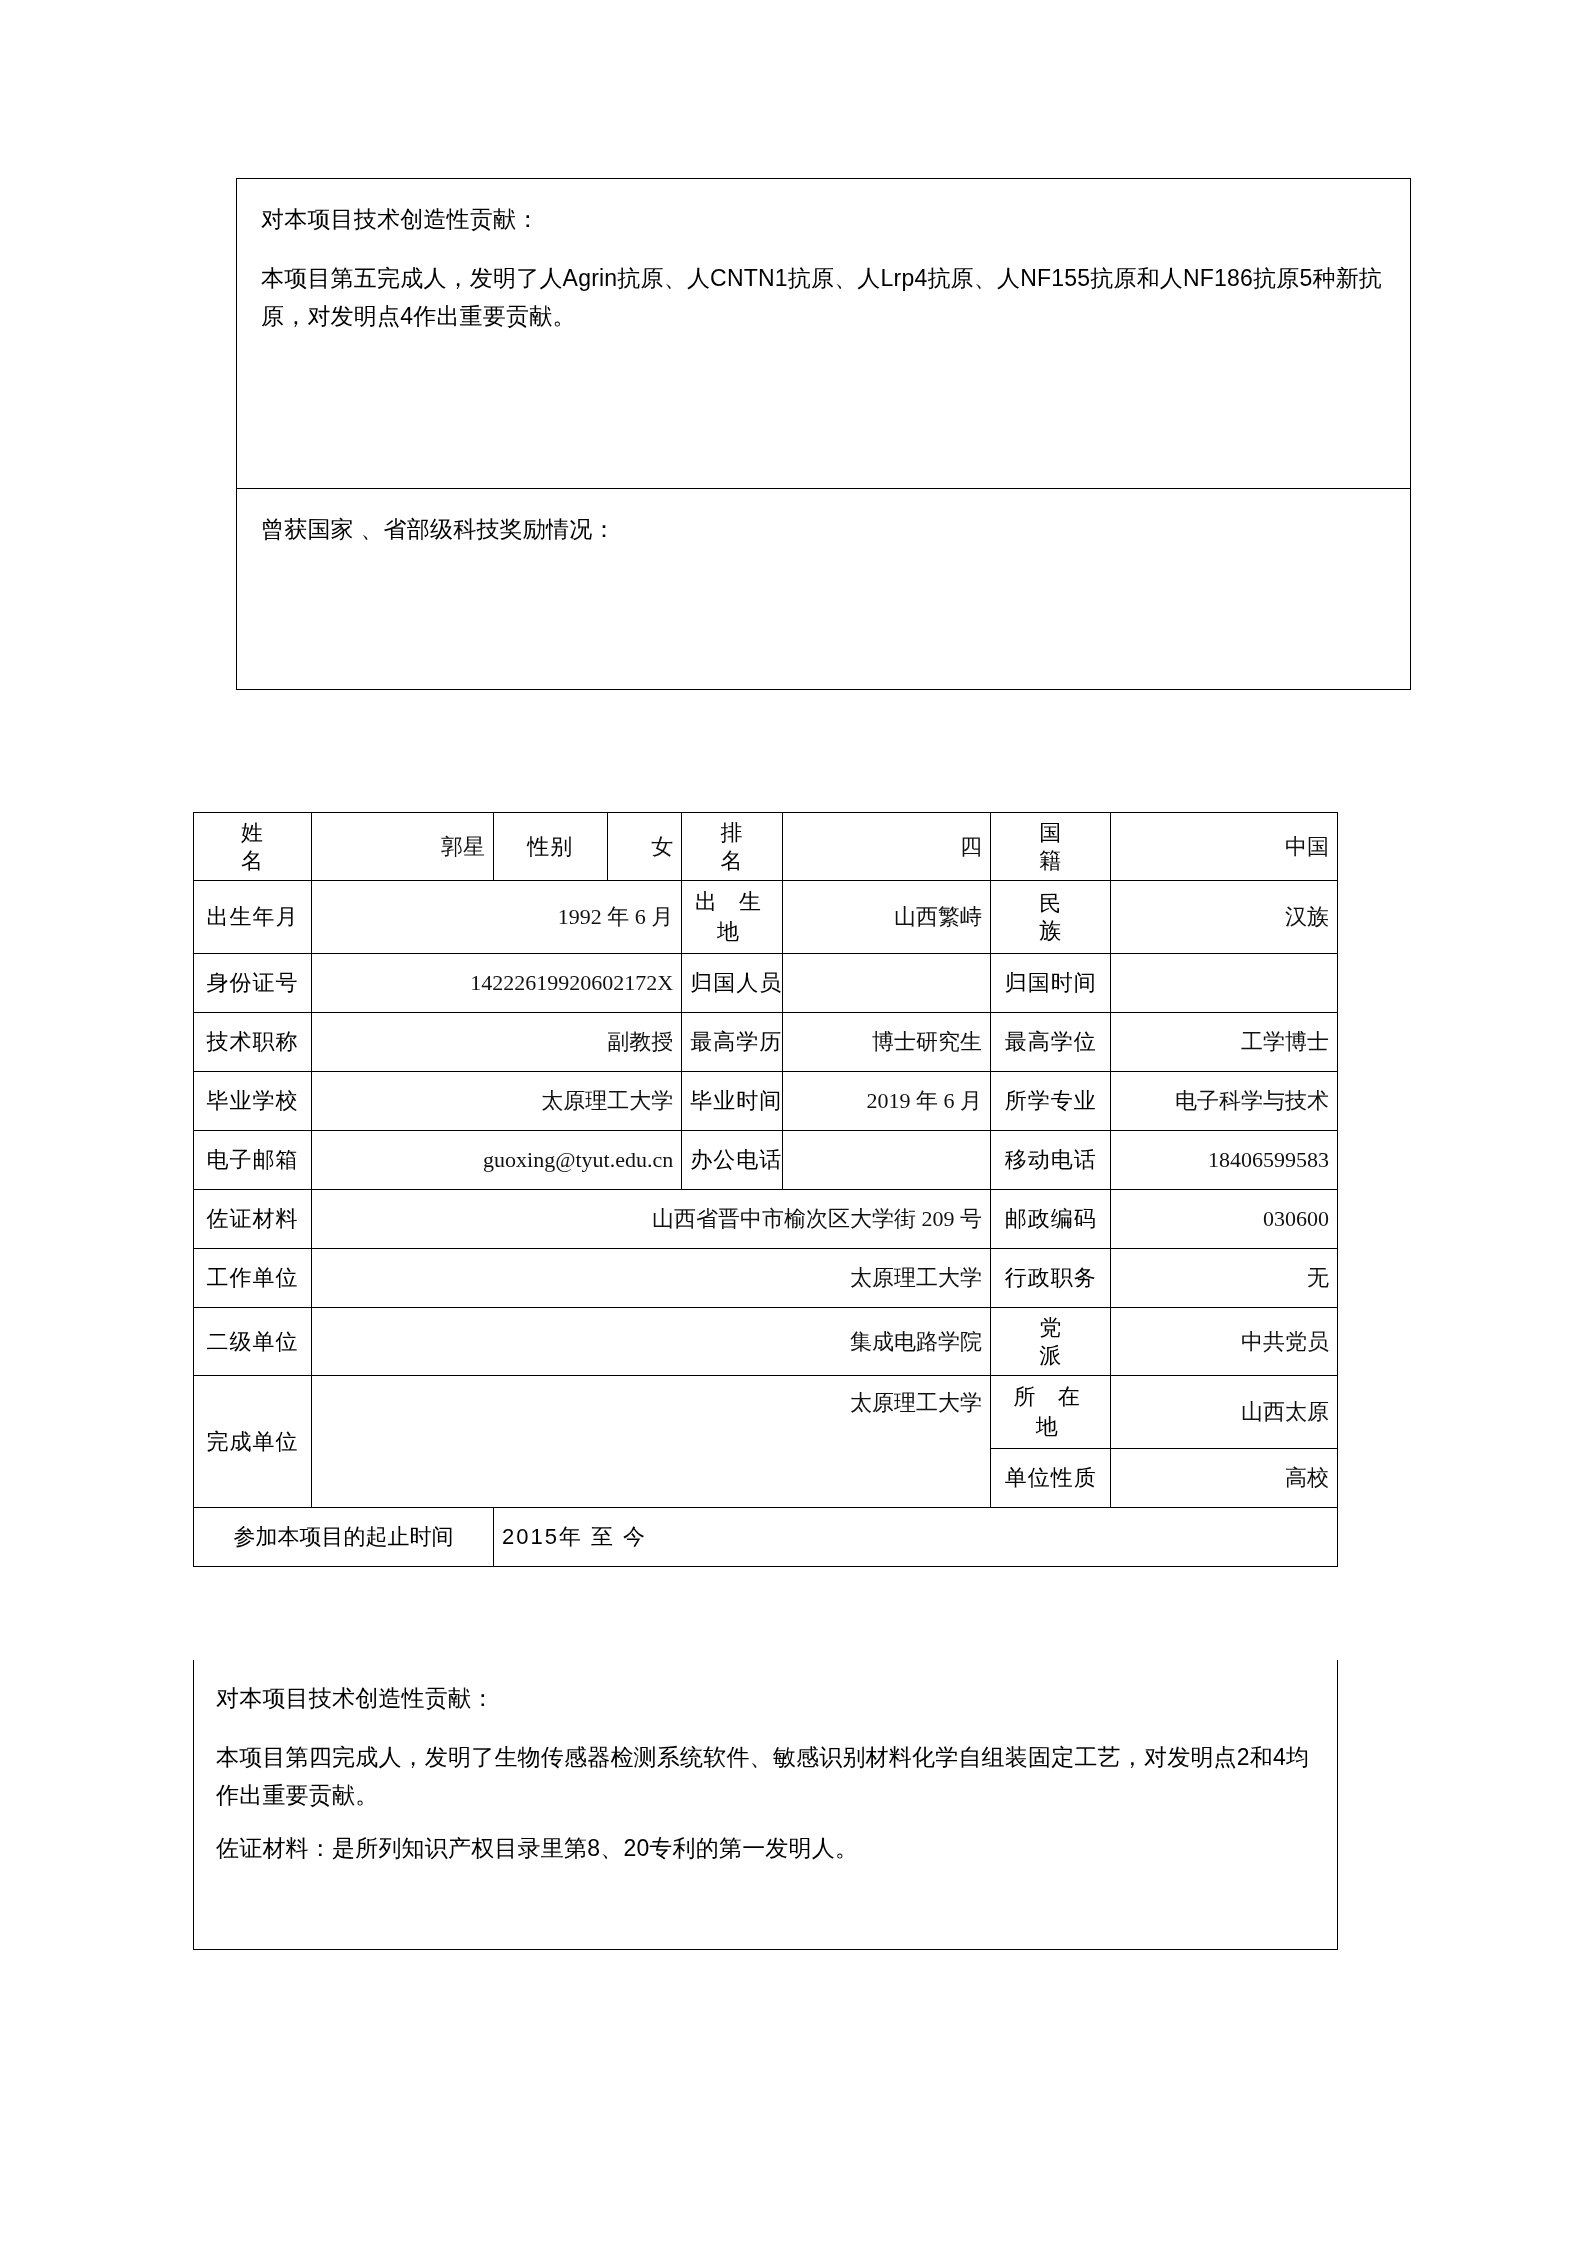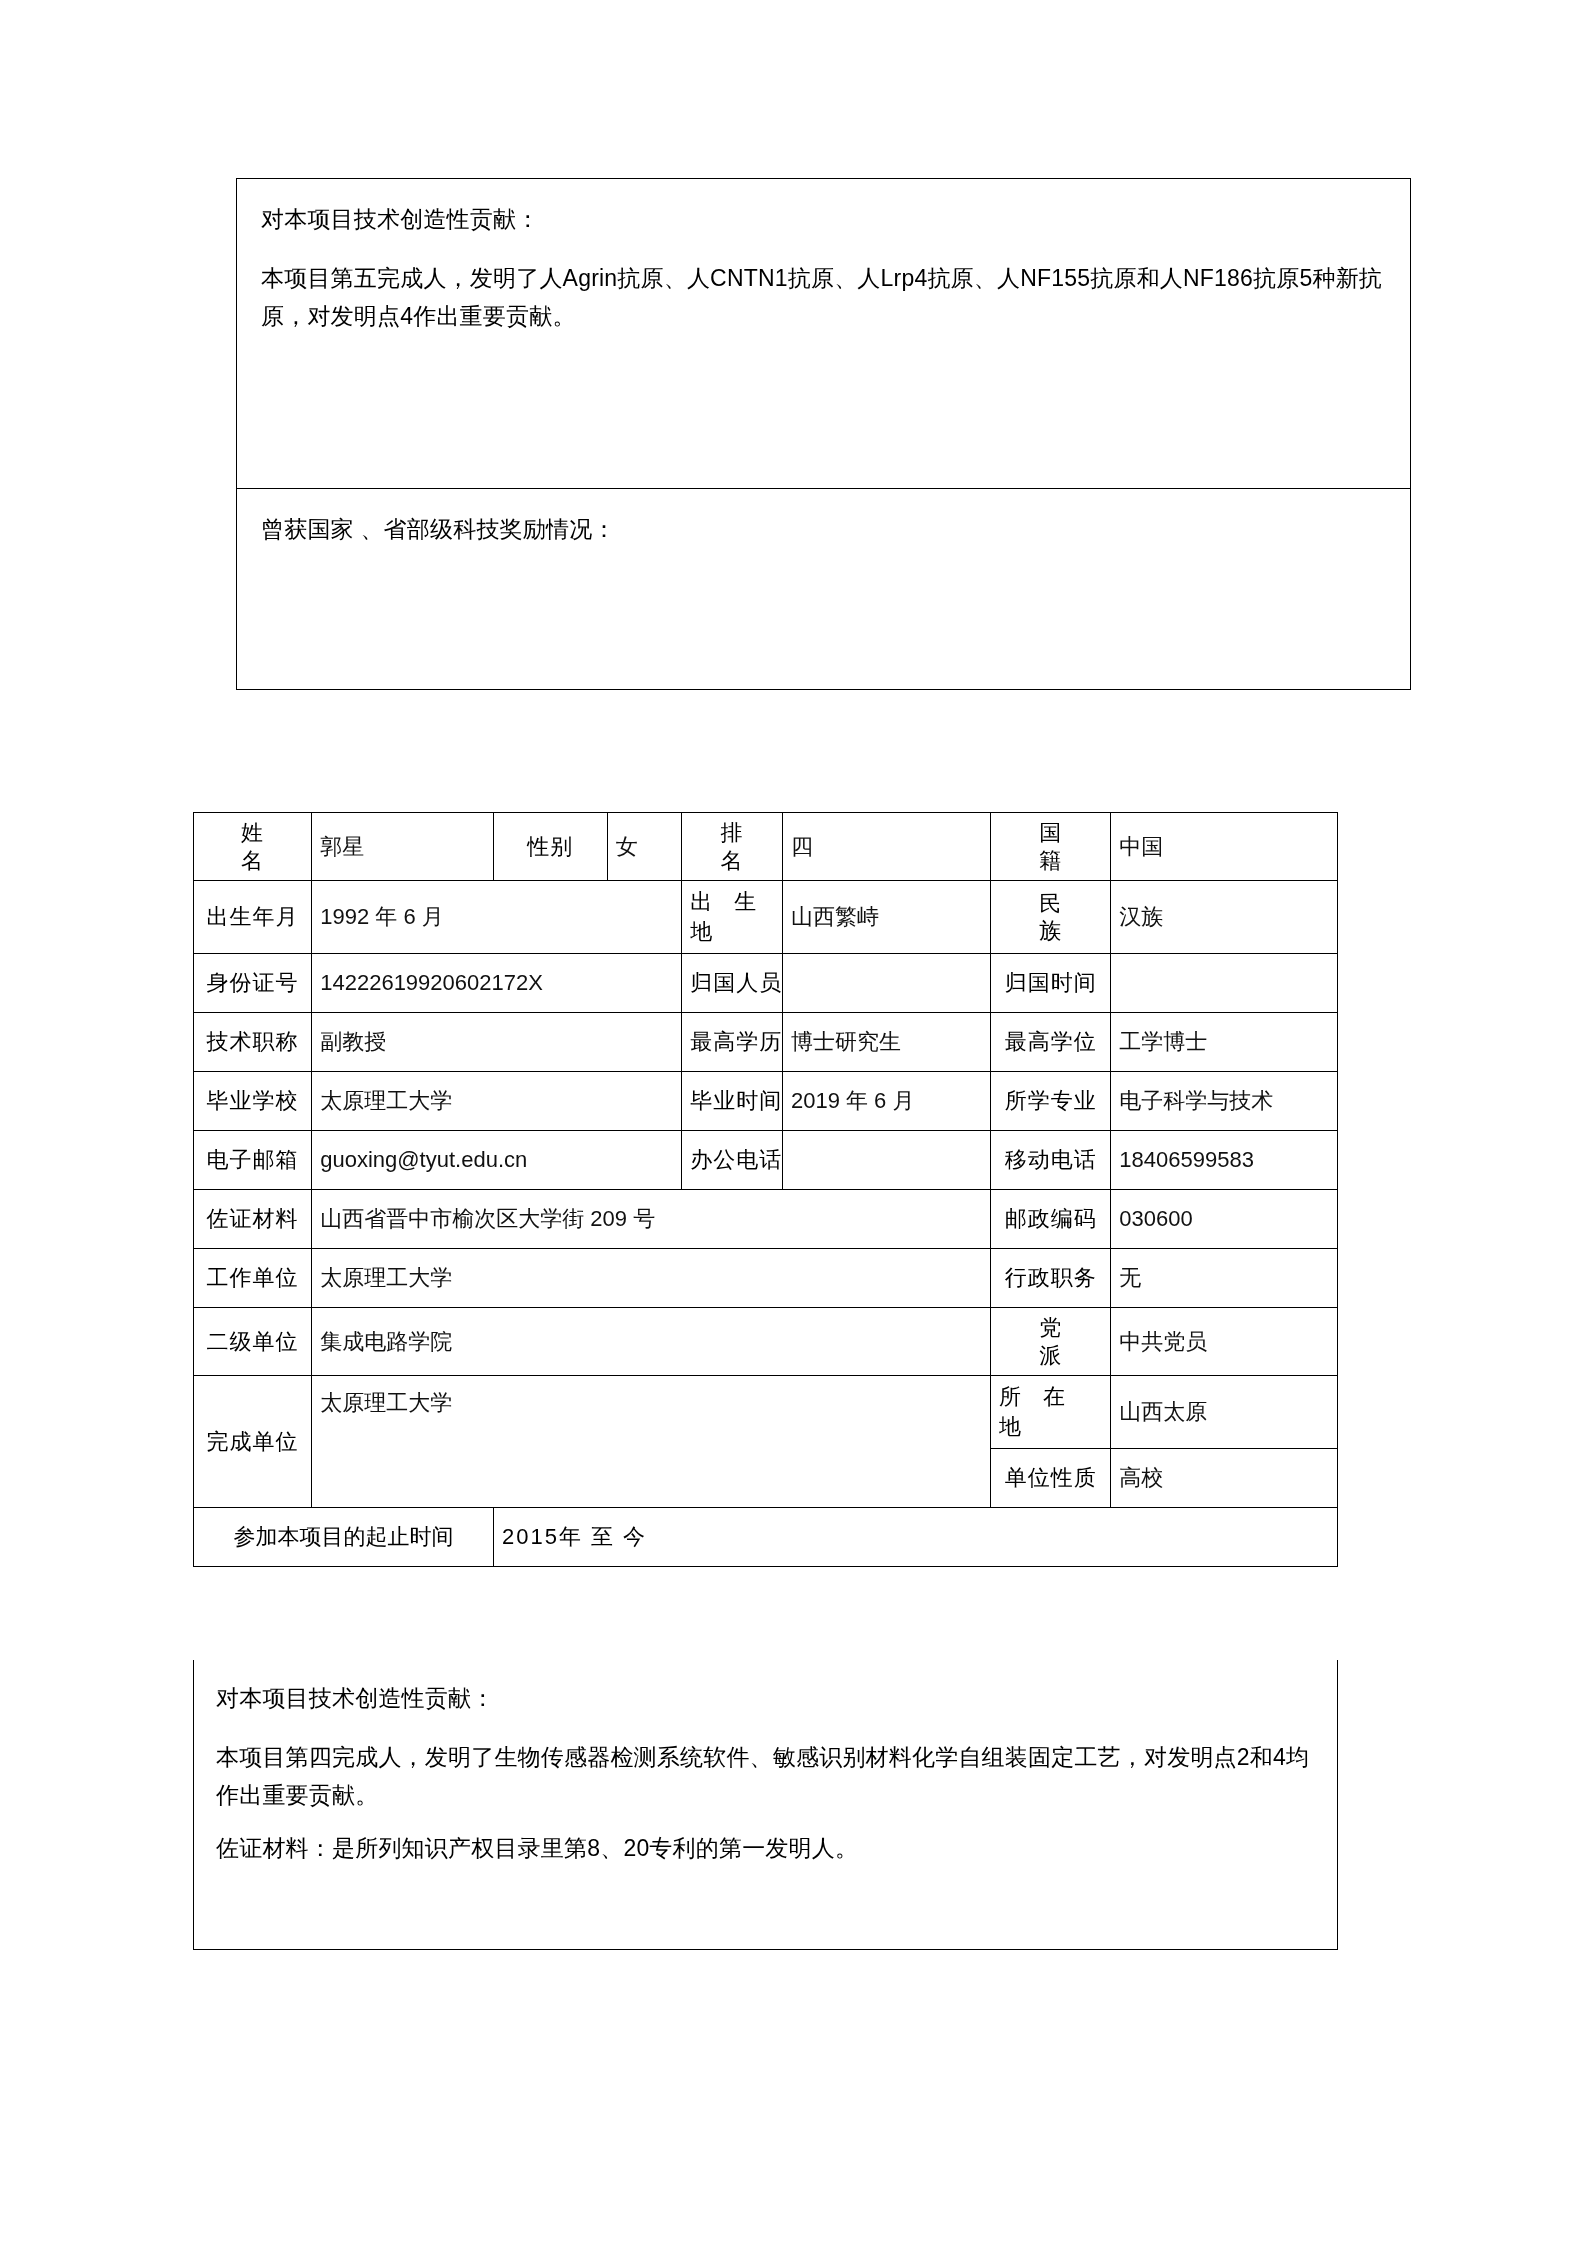--- a/index.html
+++ b/index.html
@@ -68,30 +68,32 @@
     vertical-align: middle;
     height: 46px;
   }
   .lbl {
     text-align: center;
     font-size: 23px;
     letter-spacing: 1px;
     white-space: nowrap;
   }
   .lbl-sp {
+    text-align: center;
     font-size: 23px;
     letter-spacing: 8px;
     padding-left: 12px;
     padding-right: 4px;
   }
   .val {
-    text-align: left;
+    text-align: right;
     font-size: 21px;
     padding-left: 10px;
     color: #111;
+    font-family: Liberation Serif, serif;
   }
   .tall { height: 78px; }
   .midtall { height: 62px; }
 
   .lbl-stack {
     text-align: center;
     font-size: 23px;
     line-height: 1.25;
     letter-spacing: 1px;
   }

